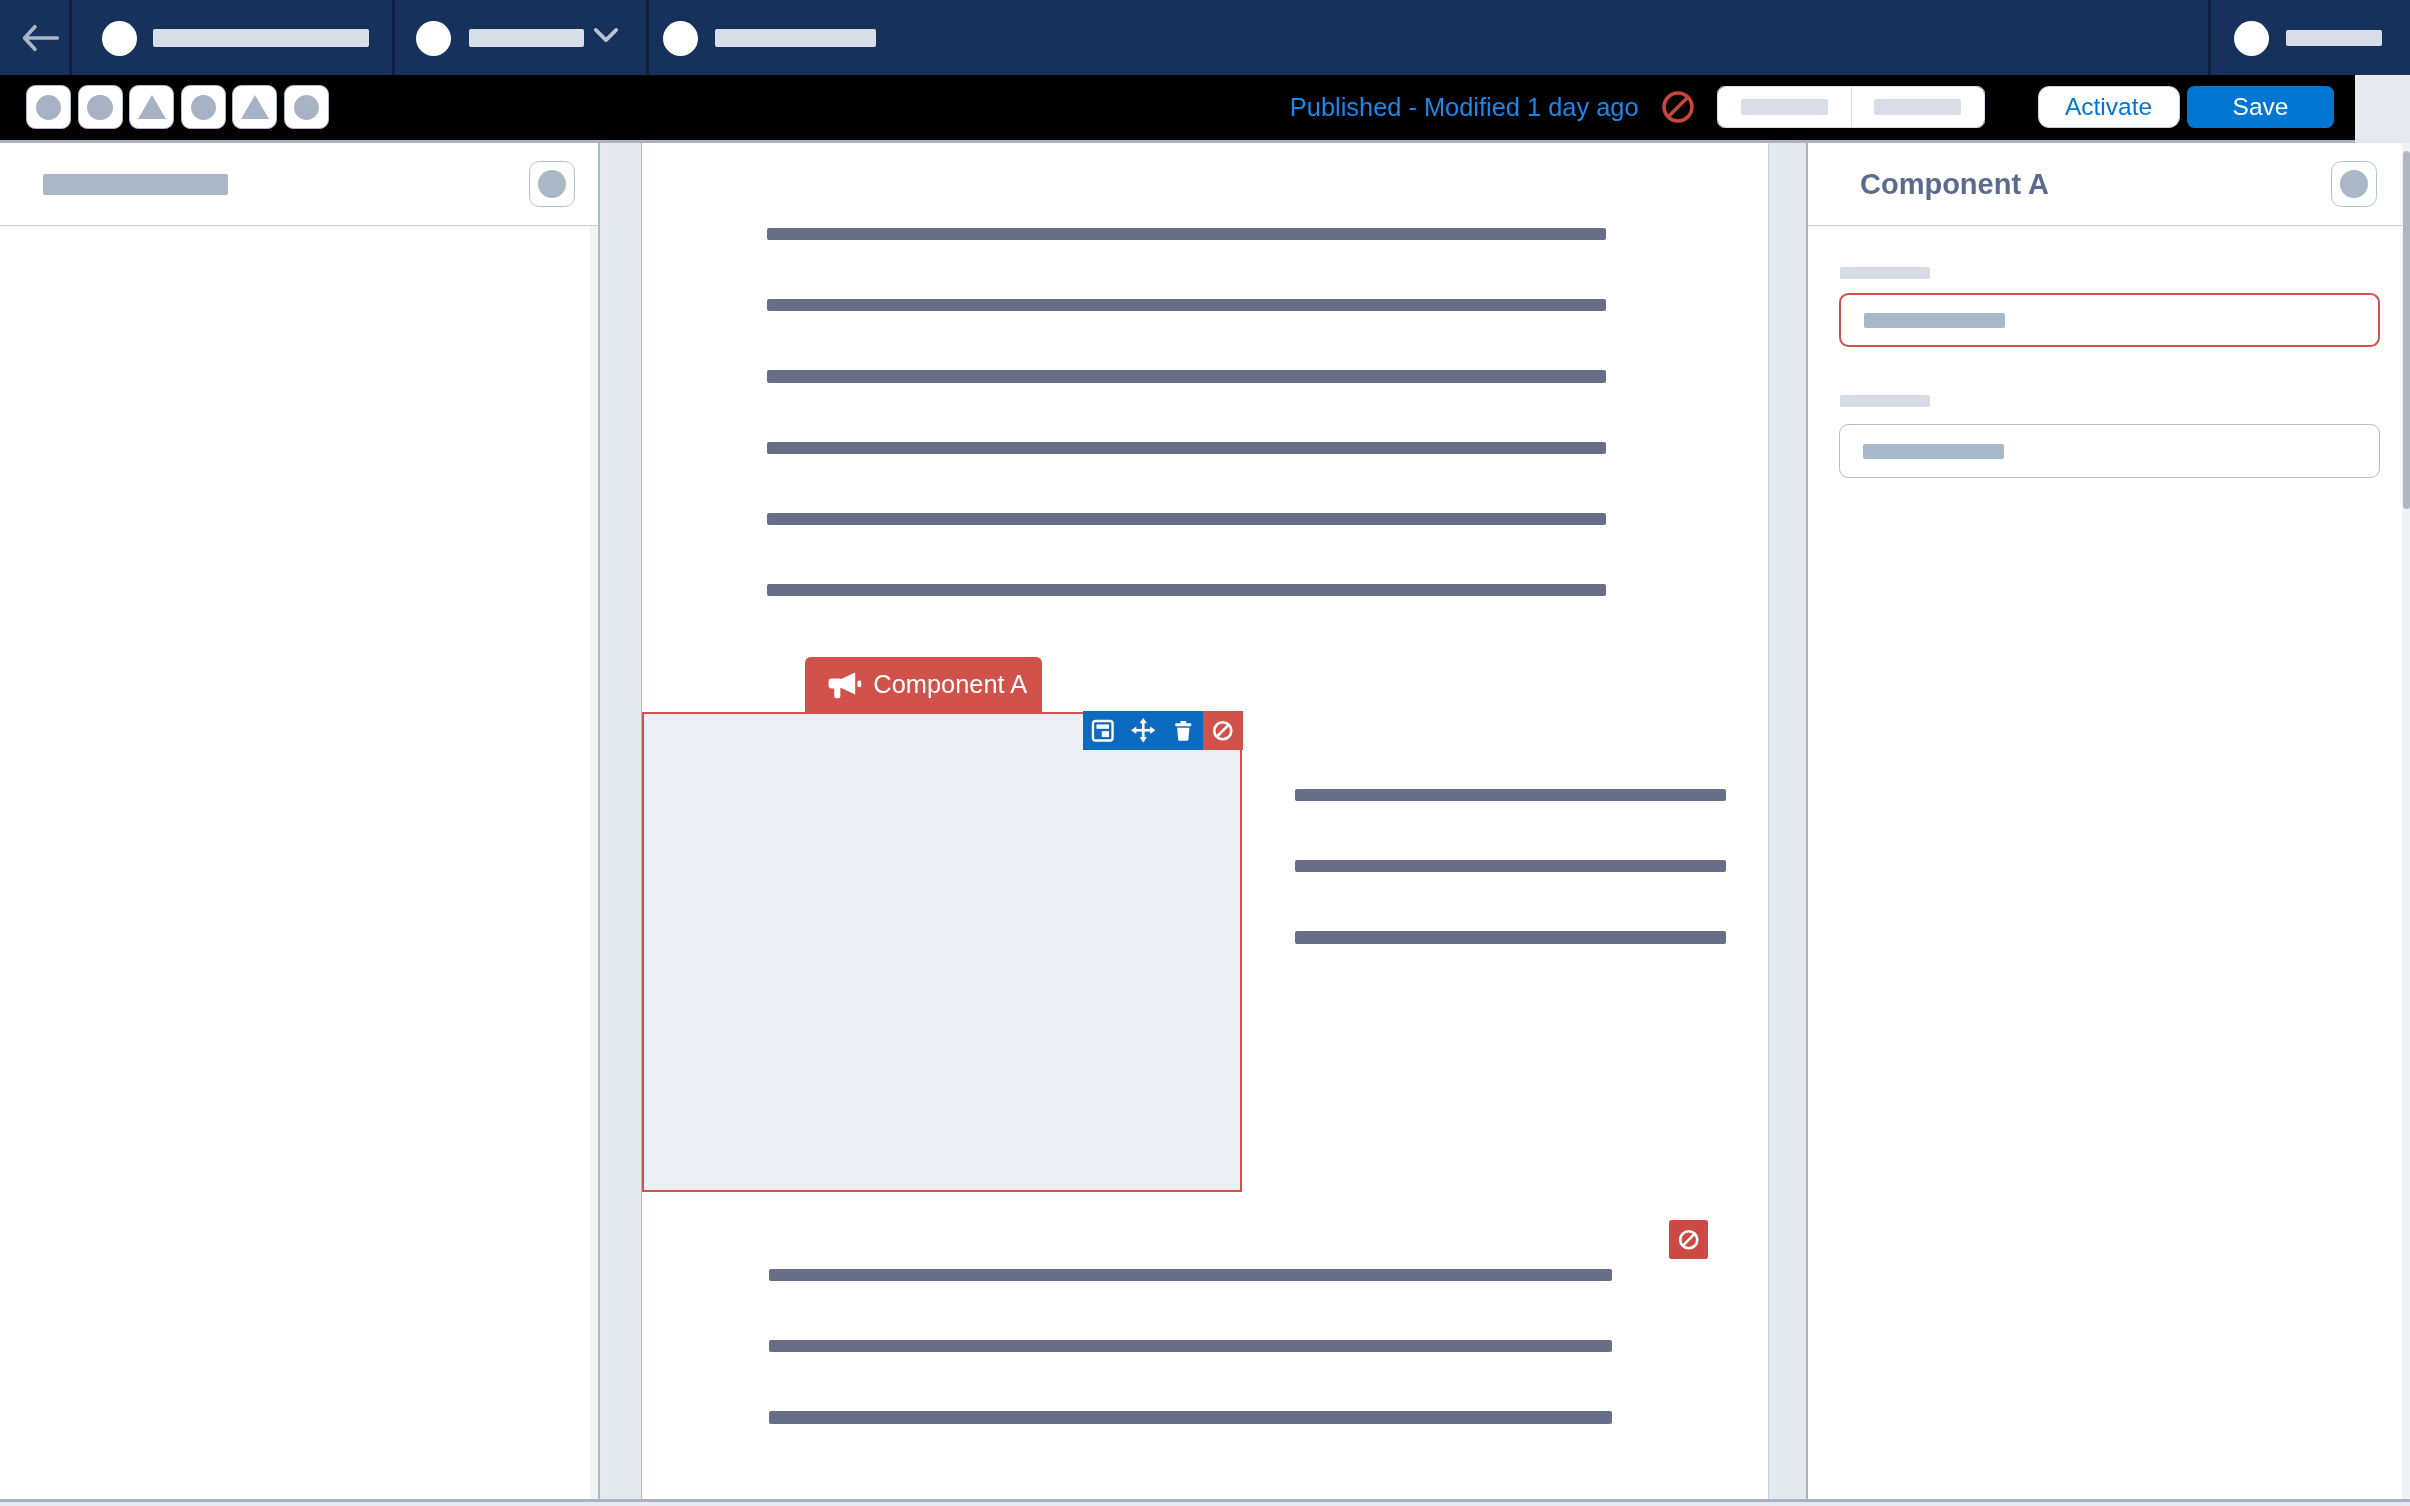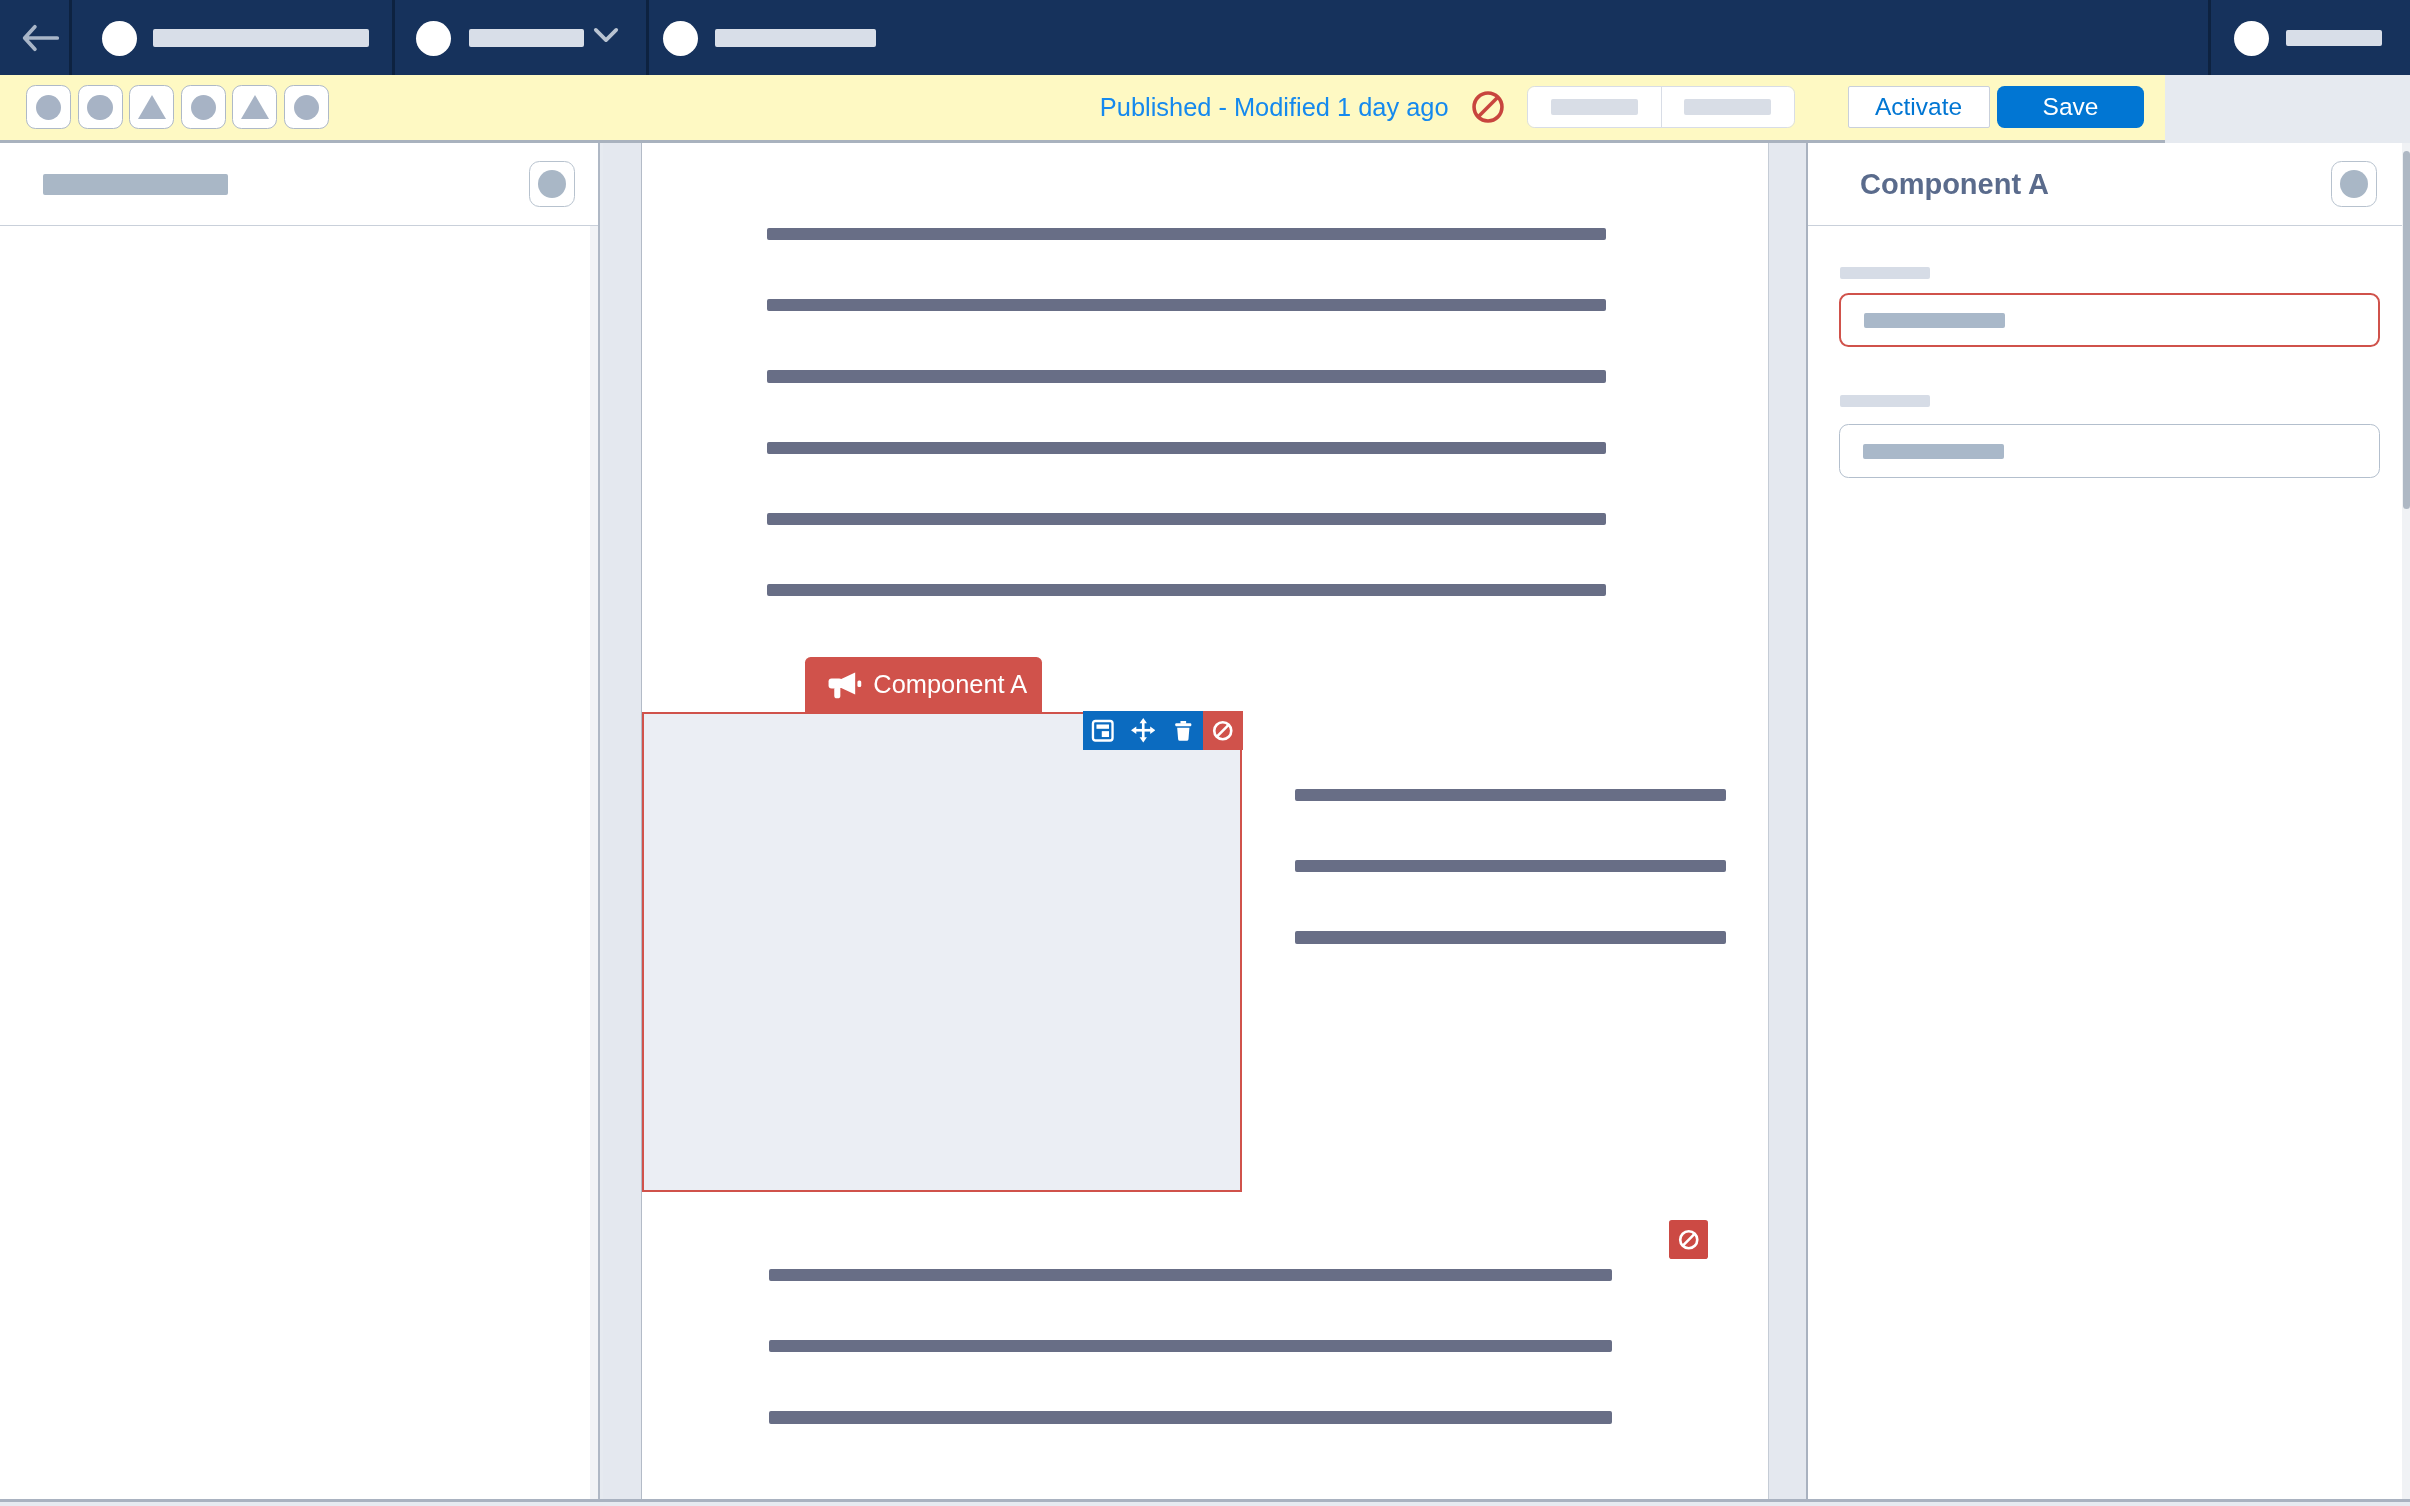--- a/index.html
+++ b/index.html
@@ -10,37 +10,37 @@
   
   .topnav { position:absolute; left:0; top:0; width:2411px; height:75px; background:#16325C; }
   .topnav .vdiv { position:absolute; top:0; width:2.8px; height:75px; background:#0D2240; }
   .back-btn { position:absolute; left:17px; top:15px; width:47px; height:45px;
               display:flex; align-items:center; justify-content:center; cursor:pointer; }
   .nav-circle { position:absolute; top:21px; width:35px; height:35px; border-radius:50%; background:#FFFFFF; }
   .nav-bar { position:absolute; top:29px; height:18px; background:#D8DEE8; border-radius:1.9px; }
   .chev { position:absolute; top:26px; }
 
   
-  .toolbar { position:absolute; left:0; top:75px; width:2165px; height:68px; background:#fef9c3;
+  .toolbar { position:absolute; left:0; top:75px; width:2355px; height:68px; background:#000000;
              border-bottom:3.8px solid #A9B2BE; }
   .ph-icons { position:absolute; left:26px; top:10.4px; display:flex; gap:6.6px; }
   .ph-icon-btn { width:45px; height:44px; border:1.9px solid #AEB9C8; border-radius:9.4px; background:#fff;
                  display:flex; align-items:center; justify-content:center; cursor:pointer; }
   .ph-shape.circle { width:25.4px; height:25.4px; border-radius:50%; background:#A7B3C5; }
   .ph-shape.triangle { width:0; height:0; border-left:14px solid transparent;
                        border-right:14px solid transparent; border-bottom:24.5px solid #A7B3C5; }
   .toolbar-right { position:absolute; right:21px; top:0; height:64px; display:flex; align-items:center; }
   .status-text { color:#1589EE; font-size:25.4px; white-space:nowrap; }
   .ban-indicator { margin-left:21px; width:36px; height:36px; }
   .btn-group { margin-left:21px; display:flex; height:42px; border:1.9px solid #D8DDE6; border-radius:7.5px; overflow:hidden; }
   .btn-group .cell { width:133px; display:flex; align-items:center; justify-content:center; background:#fff; cursor:pointer; }
   .btn-group .cell + .cell { border-left:1.9px solid #D8DDE6; }
   .btn-group .ph-bar { width:87px; height:16px; background:#D8DDE6; border-radius:1.9px; }
   .btn-activate { margin-left:53px; width:142px; height:42px; background:#fff; border:1.9px solid #C9D0DB;
-                  border-radius:2px; color:#0176D3; font-size:24.5px; cursor:pointer;
+                  border-radius:11px; color:#0176D3; font-size:24.5px; cursor:pointer;
                   display:flex; align-items:center; justify-content:center; }
   .btn-save { margin-left:7.5px; width:147px; height:42px; background:#0176D3; border:none; border-radius:7.5px;
               color:#FFFFFF; font-size:24.5px; cursor:pointer; display:flex; align-items:center; justify-content:center; }
 
   
   .content { position:absolute; left:0; top:143px; width:2411px; height:1363px; background:#E6EAF0; }
   .bottom-edge { position:absolute; left:0; top:1356px; width:2411px; height:2.8px; background:#A9B2C0; }
 
   
   .left-panel { position:absolute; left:0; top:0; width:600px; height:1356px; background:#FFFFFF;

